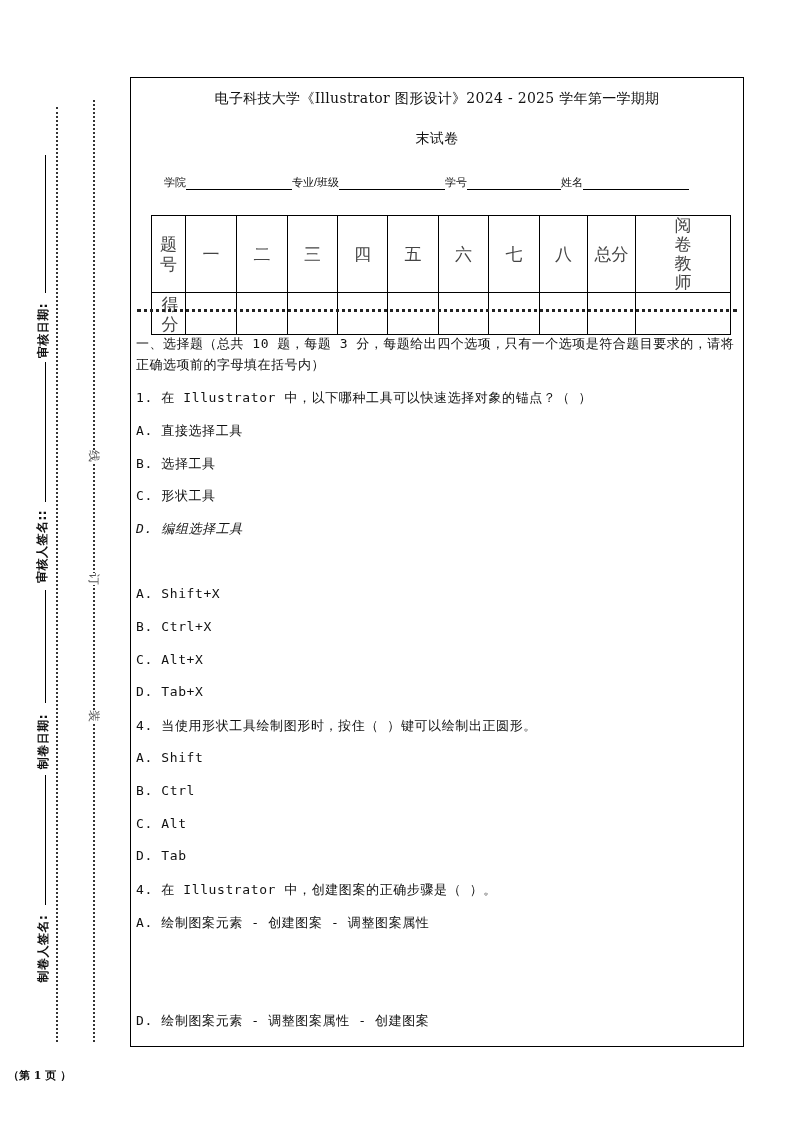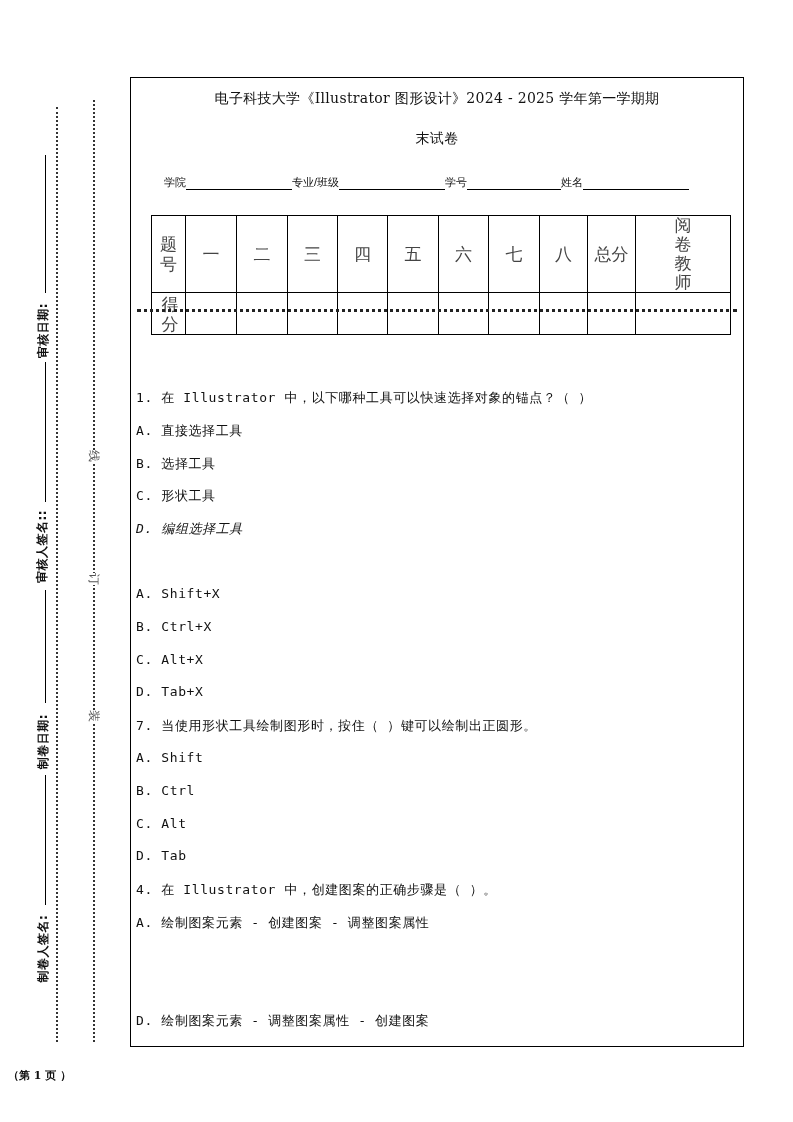--- a/index.html
+++ b/index.html
@@ -100,33 +100,34 @@
       <td></td>
       <td></td>
       <td></td>
       <td></td>
     </tr>
   </tbody>
     </table>
 
   <div class="dotrule"></div>
 
+  <div class="qtext wrap" style="top:255px;">一、选择题（总共 10 题，每题 3 分，每题给出四个选项，只有一个选项是符合题目要求的，请将正确选项前的字母填在括号内）</div>
 
   <div class="qtext" style="top:311px;">1. 在 Illustrator 中，以下哪种工具可以快速选择对象的锚点？（  ）</div>
   <div class="qtext" style="top:344px;">A. 直接选择工具</div>
   <div class="qtext" style="top:377px;">B. 选择工具</div>
   <div class="qtext" style="top:409px;">C. 形状工具</div>
   <div class="qtext" style="top:442px;font-style:italic;">D. 编组选择工具</div>
 
   <div class="qtext" style="top:508px;">A. Shift+X</div>
   <div class="qtext" style="top:541px;">B. Ctrl+X</div>
   <div class="qtext" style="top:574px;">C. Alt+X</div>
   <div class="qtext" style="top:606px;">D. Tab+X</div>
 
-  <div class="qtext" style="top:639px;">7. 当使用形状工具绘制图形时，按住（  ）键可以绘制出正圆形。</div>
+  <div class="qtext" style="top:639px;">4. 当使用形状工具绘制图形时，按住（  ）键可以绘制出正圆形。</div>
   <div class="qtext" style="top:672px;">A. Shift</div>
   <div class="qtext" style="top:705px;">B. Ctrl</div>
   <div class="qtext" style="top:738px;">C. Alt</div>
   <div class="qtext" style="top:770px;">D. Tab</div>
 
   <div class="qtext" style="top:803px;">4. 在 Illustrator 中，创建图案的正确步骤是（  ）。</div>
   <div class="qtext" style="top:836px;">A. 绘制图案元素 - 创建图案 - 调整图案属性</div>
   <div class="qtext" style="top:934px;">D. 绘制图案元素 - 调整图案属性 - 创建图案</div>
 </div>
 

